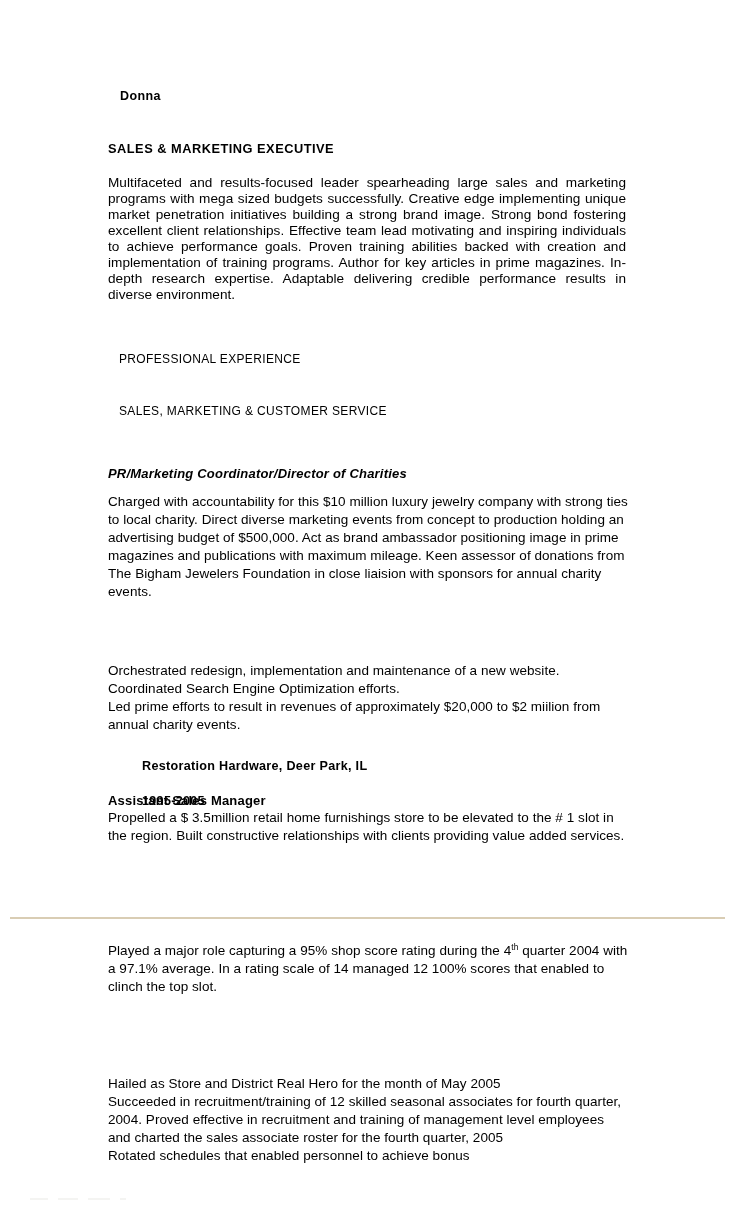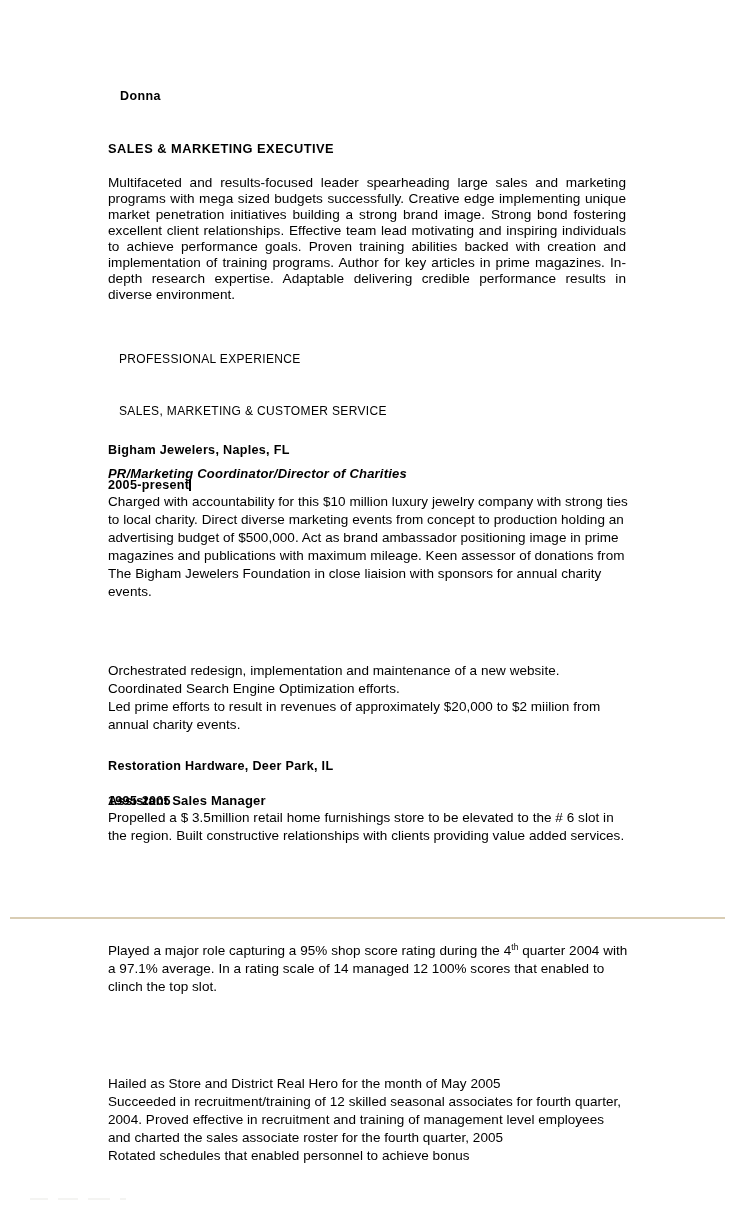--- a/index.html
+++ b/index.html
@@ -71,21 +71,21 @@
   .employer {
     position: absolute;
     left: 108px;
     font-size: 12.6px;
     font-weight: bold;
     line-height: 17.6px;
     letter-spacing: 0.3px;
     white-space: pre-line;
   }
   .employer.emp-1 { top: 424px; }
-  .employer.emp-2 { top: 740px; }
+  .employer.emp-2 { top: 740px; margin-left: 34px; }
 
   .caret {
     display: inline-block;
     width: 1.6px;
     height: 12px;
     background: #000;
     vertical-align: -2px;
     margin-left: 0px;
   }
 
@@ -156,40 +156,36 @@
   <div class="name-line">Donna</div>
 
   <div class="doc-title">SALES &amp; MARKETING EXECUTIVE</div>
 
   <div class="summary">Multifaceted and results-focused leader spearheading large sales and marketing programs with mega sized budgets successfully.   Creative edge implementing unique market penetration initiatives building a strong brand image.   Strong bond fostering excellent client relationships. Effective team lead  motivating and inspiring individuals to achieve performance goals. Proven training abilities backed with creation and implementation of training programs. Author for key articles in prime magazines. In-depth research expertise. Adaptable delivering credible performance results in diverse environment.</div>
 
   <div class="sec-heading h-prof">PROFESSIONAL EXPERIENCE</div>
 
   <div class="sec-heading h-smcs">SALES, MARKETING &amp; CUSTOMER SERVICE</div>
 
-  <div class="employer emp-1">
-    <span>Bigham Jewelers, Naples, FL</span><br>
-    <span>2005-present</span><span class="caret"></span>
-  </div>
 
   <div class="job-title italic jt-1">PR/Marketing Coordinator/Director of Charities</div>
 
   <div class="para p-bigham">Charged with accountability for this $10 million luxury jewelry company with strong ties to local charity. Direct diverse marketing events from concept to production holding an advertising budget of $500,000. Act as brand ambassador positioning image in prime magazines and publications with maximum mileage. Keen assessor of donations from The Bigham Jewelers Foundation in close liaision with sponsors for annual charity events.</div>
 
   <div class="para p-web" style="white-space: pre-line;">Orchestrated redesign, implementation and maintenance of a new website. Coordinated Search Engine Optimization efforts.
 Led prime efforts to result in revenues of approximately $20,000 to $2 miilion from annual charity events.</div>
 
   <div class="employer emp-2">
     <span>Restoration Hardware, Deer Park, IL</span><br>
     <span>1995-2005</span>
   </div>
 
   <div class="job-title jt-2">Assistant Sales Manager</div>
 
-  <div class="para p-asm">Propelled a $ 3.5million retail home furnishings store to be elevated to the # 6 slot in the region. Built constructive relationships with clients providing value added services.</div>
+  <div class="para p-asm">Propelled a $ 3.5million retail home furnishings store to be elevated to the # 1 slot in the region. Built constructive relationships with clients providing value added services.</div>
 
   <div class="page-rule"></div>
 
   <div class="para p-pg2a">
     <span>Played a major role capturing a 95% shop score rating during the 4</span><sup>th</sup><span> quarter 2004 with a 97.1% average. In a rating scale of 14 managed 12 100% scores that enabled to clinch the top slot.</span>
   </div>
 
   <div class="para p-pg2b" style="white-space: pre-line; margin-top: 47px;">Hailed as Store and District Real Hero for the month of May 2005
 Succeeded in recruitment/training of 12 skilled seasonal associates for fourth quarter, 2004. Proved effective in recruitment and training of management level employees and charted the sales associate roster for the fourth quarter, 2005
 Rotated schedules that enabled personnel to achieve bonus</div>

